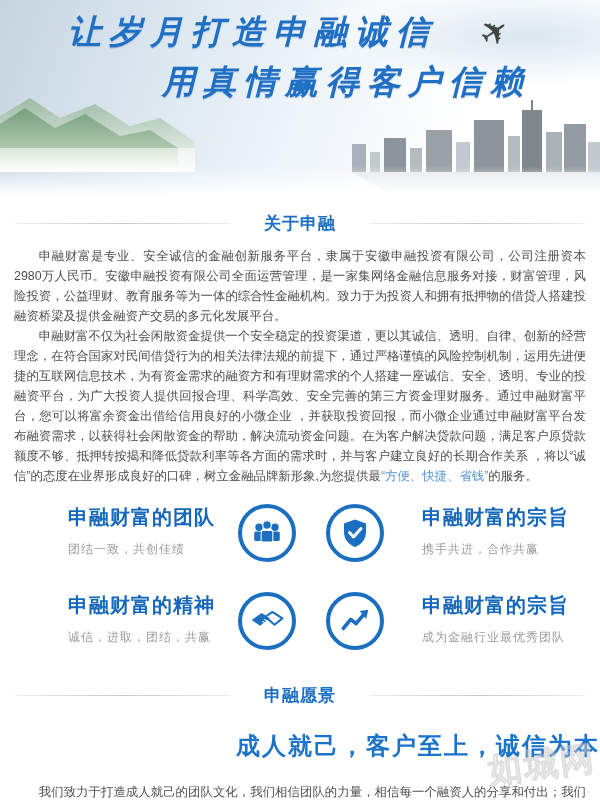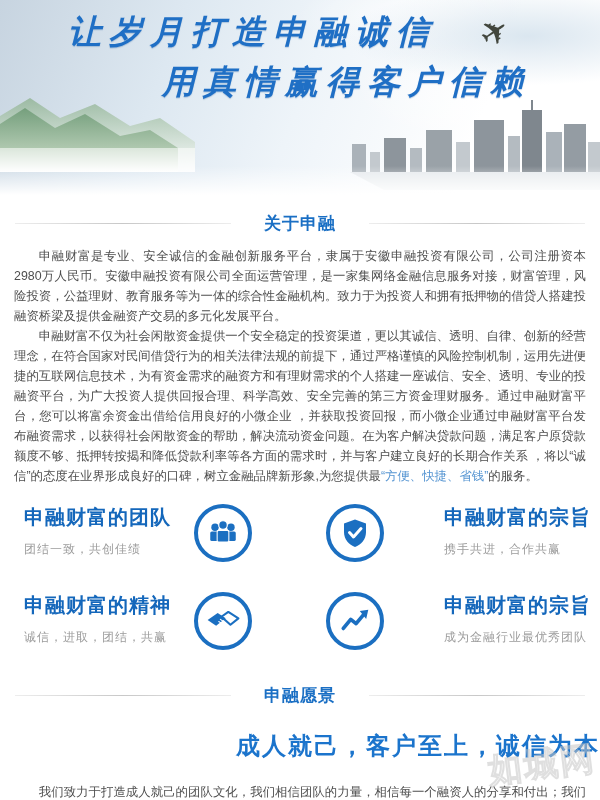--- a/index.html
+++ b/index.html
@@ -44,24 +44,24 @@
   
   .about { margin:12px 14px 0; }
   .about p { font-size:12.4px; line-height:20px; color:#4e4e4e; text-align:justify;
     text-indent:2em; }
   .hl { color:#5695d2; }
 
   
   .features { margin-top:10px; }
   .feat-row { display:flex; height:88px; }
   .feat-cell { width:300px; display:flex; align-items:flex-start; padding-top:8px; }
-  .feat-cell.left  { padding-left:24px; }
+  .feat-cell.left  { padding-left:68px; }
   .feat-cell.right { padding-left:26px; }
   .feat-text { width:170px; }
-  .feat-cell.right .feat-text { width:auto; margin-left:60px; }
+  .feat-cell.right .feat-text { width:auto; margin-left:38px; }
   .feat-title { font-size:20px; font-weight:bold; color:#1467bb; letter-spacing:1px;
     white-space:nowrap; }
   .feat-sub { margin-top:10px; font-size:12px; color:#9c9c9c; letter-spacing:1px; }
   .feat-icon { flex:0 0 auto; width:58px; height:58px; border:4px solid #1b6fc1;
     border-radius:50%; background:#fff; display:flex; align-items:center;
     justify-content:center; }
 
   
   .motto { margin-top:24px; text-align:right; font-size:24px; font-weight:bold;
     color:#1b74cc; letter-spacing:2px; }

